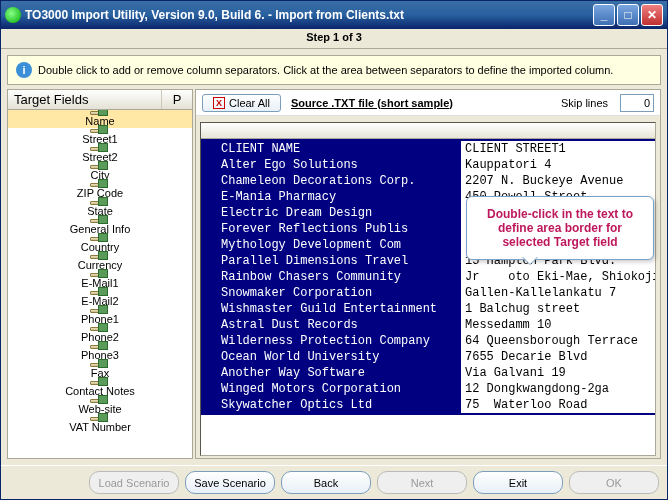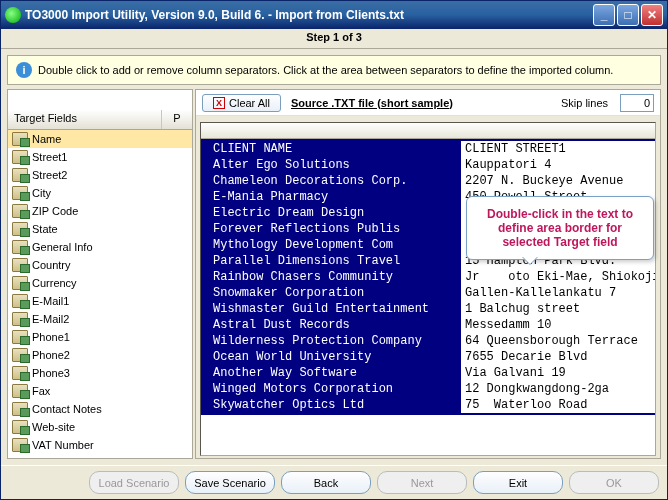--- a/index.html
+++ b/index.html
@@ -15,29 +15,29 @@
 .step-bar { height: 20px; background: #ece9d8; border-bottom: 1px solid #aca899; text-align: center; padding: 2px 10px; font-weight: bold; }
 
 .content { flex: 1; padding: 6px; display: flex; flex-direction: column; gap: 4px; min-height: 0; }
 
 .info-box { background: #ffffe1; border: 1px solid #aca899; padding: 6px 8px; display: flex; align-items: center; gap: 6px; }
 .info-icon { width: 16px; height: 16px; border-radius: 50%; background: #3b8ed8; color: #fff; font-weight: bold; display: flex; align-items: center; justify-content: center; font-size: 11px; }
 
 .main-area { flex: 1; display: flex; gap: 2px; min-height: 0; }
 
 .left-panel { width: 186px; border: 1px solid #aca899; background: #fff; display: flex; flex-direction: column; }
-.left-header { height: 20px; background: linear-gradient(to bottom,#fefefe,#e4e2d5); border-bottom: 1px solid #aca899; display: flex; font-size: 11px; margin-top: 20px; }
+.left-header { height: 20px; background: linear-gradient(to bottom,#fefefe,#e4e2d5); border-bottom: 1px solid #aca899; display: flex; font-size: 13px; }
 .left-header .col1 { flex: 1; padding: 2px 6px; border-right: 1px solid #cdc7b8; }
 .left-header .col2 { width: 30px; padding: 2px 4px; text-align: center; }
 .left-list { flex: 1; overflow-y: auto; overflow-x: auto; }
 .left-list::-webkit-scrollbar { width: 16px; height: 16px; }
 .left-list::-webkit-scrollbar-track { background: #f1efe2; }
 .left-list::-webkit-scrollbar-thumb { background: #c7c5b8; border: 1px solid #aca899; }
 .left-list::-webkit-scrollbar-button { background: #ece9d8; border: 1px solid #aca899; height: 16px; width: 16px; }
-.field-row { display: flex; align-items: center; padding: 1px 4px; height: 18px; cursor: pointer; }
+.field-row { display: flex; align-items: center; padding: 1px 4px; height: 18px; cursor: pointer; flex-direction: column; }
 .field-row.selected { background: #ffe8a6; }
 .field-icon { width: 16px; height: 14px; margin-right: 4px; position: relative; }
 .field-icon::before { content:''; position:absolute; inset:0; background: linear-gradient(to bottom,#e8e0c0,#d0c088); border:1px solid #8a7a40; border-radius:1px; }
 .field-icon::after { content:''; position:absolute; right:-2px; bottom:-1px; width:8px; height:7px; background:#5a9a5a; border:1px solid #2a6a2a; }
 
 .right-panel { flex: 1; border: 1px solid #aca899; background: #fff; display: flex; flex-direction: column; min-width: 0; }
 .right-toolbar { height: 26px; display: flex; align-items: center; padding: 2px 6px; gap: 10px; background: #fff; border-bottom: 1px solid #e0e0e0; }
 .btn { border: 1px solid #7b9ebd; background: linear-gradient(to bottom,#fefefe,#e8f0f8); padding: 2px 10px; border-radius: 3px; cursor: pointer; font-size: 11px; display: flex; align-items: center; gap: 4px; }
 .btn .x { color: #c00; font-weight: bold; border:1px solid #c00; width:12px; height:12px; display:inline-flex; align-items:center; justify-content:center; font-size:9px; }
 .src-label { font-weight: bold; text-decoration: underline; }
@@ -46,21 +46,21 @@
 
 .data-area { flex: 1; background: #ece9d8; padding: 6px 4px 2px 4px; position: relative; overflow: hidden; }
 .data-scroll-x { overflow-x: auto; overflow-y: auto; height: 100%; background: #fff; border: 1px inset #aca899; }
 .data-scroll-x::-webkit-scrollbar { width: 16px; height: 16px; }
 .data-scroll-x::-webkit-scrollbar-track { background: #f1efe2; }
 .data-scroll-x::-webkit-scrollbar-thumb { background: #c7c5b8; border: 1px solid #aca899; }
 .data-scroll-x::-webkit-scrollbar-button { background: #ece9d8; border: 1px solid #aca899; height: 16px; width: 16px; }
 .ruler { height: 16px; background: linear-gradient(to bottom,#fff,#e8e6d8); border-bottom: 1px solid #aca899; width: 900px; position: relative; }
 .data-content { font-family: "Courier New", monospace; font-size: 12px; line-height: 16px; white-space: pre; background: #000080; color: #fff; width: 900px; padding: 2px 0; }
 .data-line { display: flex; }
-.col-a { width: 260px; padding-left: 12px; overflow: hidden; }
+.col-a { width: 260px; padding-left: 20px; overflow: hidden; }
 .col-b { flex: 1; background: #fff; color: #000; padding-left: 4px; overflow: hidden; }
 .data-line.header .col-a, .data-line.header .col-b { font-weight: normal; }
 
 .tooltip-balloon { position: absolute; left: 270px; top: 80px; width: 188px; background: #fff; border: 1px solid #7aa0c8; border-radius: 6px; padding: 10px 8px; color: #be185d; font-weight: bold; text-align: center; font-size: 12px; box-shadow: 2px 2px 4px rgba(0,0,0,0.2); }
 .tooltip-balloon::after { content:''; position:absolute; left:56px; bottom:-12px; border:7px solid transparent; border-top-color:#fff; }
 .tooltip-balloon::before { content:''; position:absolute; left:55px; bottom:-14px; border:8px solid transparent; border-top-color:#7aa0c8; }
 
 .bottom-bar { height: 34px; display: flex; align-items: center; justify-content: flex-end; padding: 4px 8px; gap: 6px; border-top: 1px solid #fff; }
 .bbtn { width: 90px; height: 23px; border: 1px solid #7b9ebd; background: linear-gradient(to bottom,#fefefe,#e8f0f8); border-radius: 10px; cursor: pointer; font-size: 11px; }
 .bbtn.disabled { color: #999; background: #efefef; border-color: #bbb; cursor: default; }

